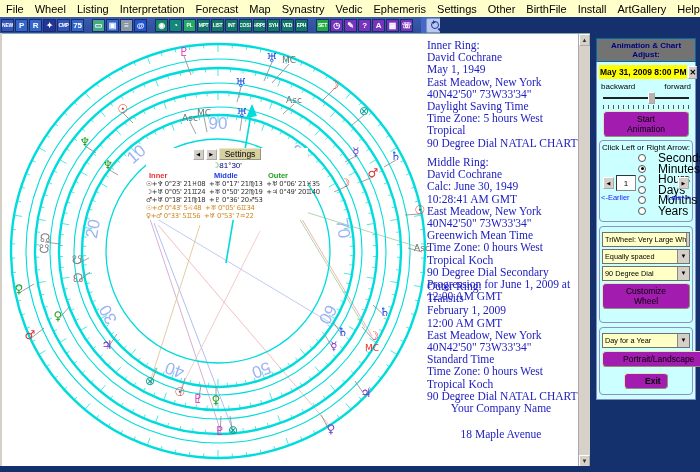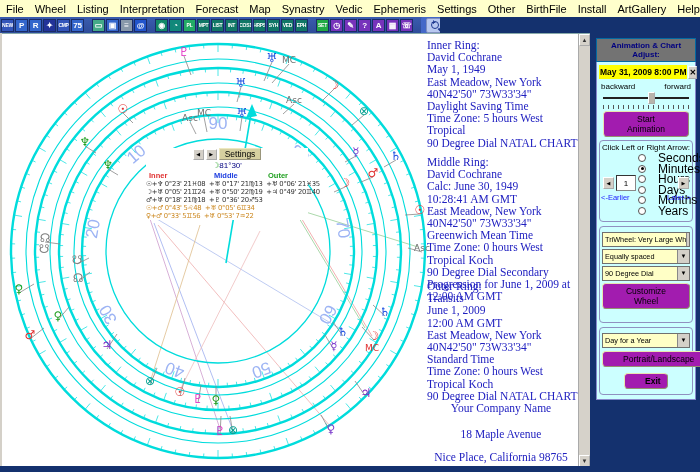--- a/index.html
+++ b/index.html
@@ -670,21 +670,20 @@
           <div class="legend-row" style="color: rgb(51, 51, 51);">☽+♅ 0°05' 21♊24  +♅ 0°50' 22♍19  +♃ 0°49' 20♊40</div>
           <div class="legend-row" style="color: rgb(51, 51, 51);">♂+♅ 0°18' 21♍18  +♇ 0°36' 20♐53</div>
           <div class="legend-row" style="color: rgb(204, 136, 32);">☉+♂ 0°43' 5♌48  +♅ 0°05' 6♊34</div>
           <div class="legend-row" style="color: rgb(204, 136, 32);">♀+♂ 0°33' 5♊56  +♅ 0°53' 7♒22</div>
         </div>
     </div>
 
     <div class="info">
       <div class="company-line co0">Your Company Name</div>
       <div class="company-line co1">18 Maple Avenue</div>
-      <div class="company-line co2">Nice Place, California 98765</div>
     <div class="info-sec sec0">
           <div>Inner Ring:</div>
           <div>David Cochrane</div>
           <div>May 1, 1949</div>
           <div>East Meadow, New York</div>
           <div>40N42'50"  73W33'34"</div>
           <div>Daylight Saving Time</div>
           <div>Time Zone: 5 hours West</div>
           <div>Tropical</div>
           <div>90 Degree Dial NATAL CHART</div>
@@ -699,21 +698,21 @@
           <div>Greenwich Mean Time</div>
           <div>Time Zone: 0 hours West</div>
           <div>Tropical Koch</div>
           <div>90 Degree Dial Secondary</div>
           <div>Progression  for June 1, 2009 at</div>
           <div>12:00 AM GMT</div>
         </div>
         <div class="info-sec sec2">
           <div>Outer Ring:</div>
           <div>Transits</div>
-          <div>June 1, 2009</div>
+          <div>February 1, 2009</div>
           <div>12:00 AM GMT</div>
           <div>East Meadow, New York</div>
           <div>40N42'50"  73W33'34"</div>
           <div>Standard Time</div>
           <div>Time Zone: 0 hours West</div>
           <div>Tropical Koch</div>
           <div>90 Degree Dial NATAL CHART</div>
         </div>
       </div>
 

